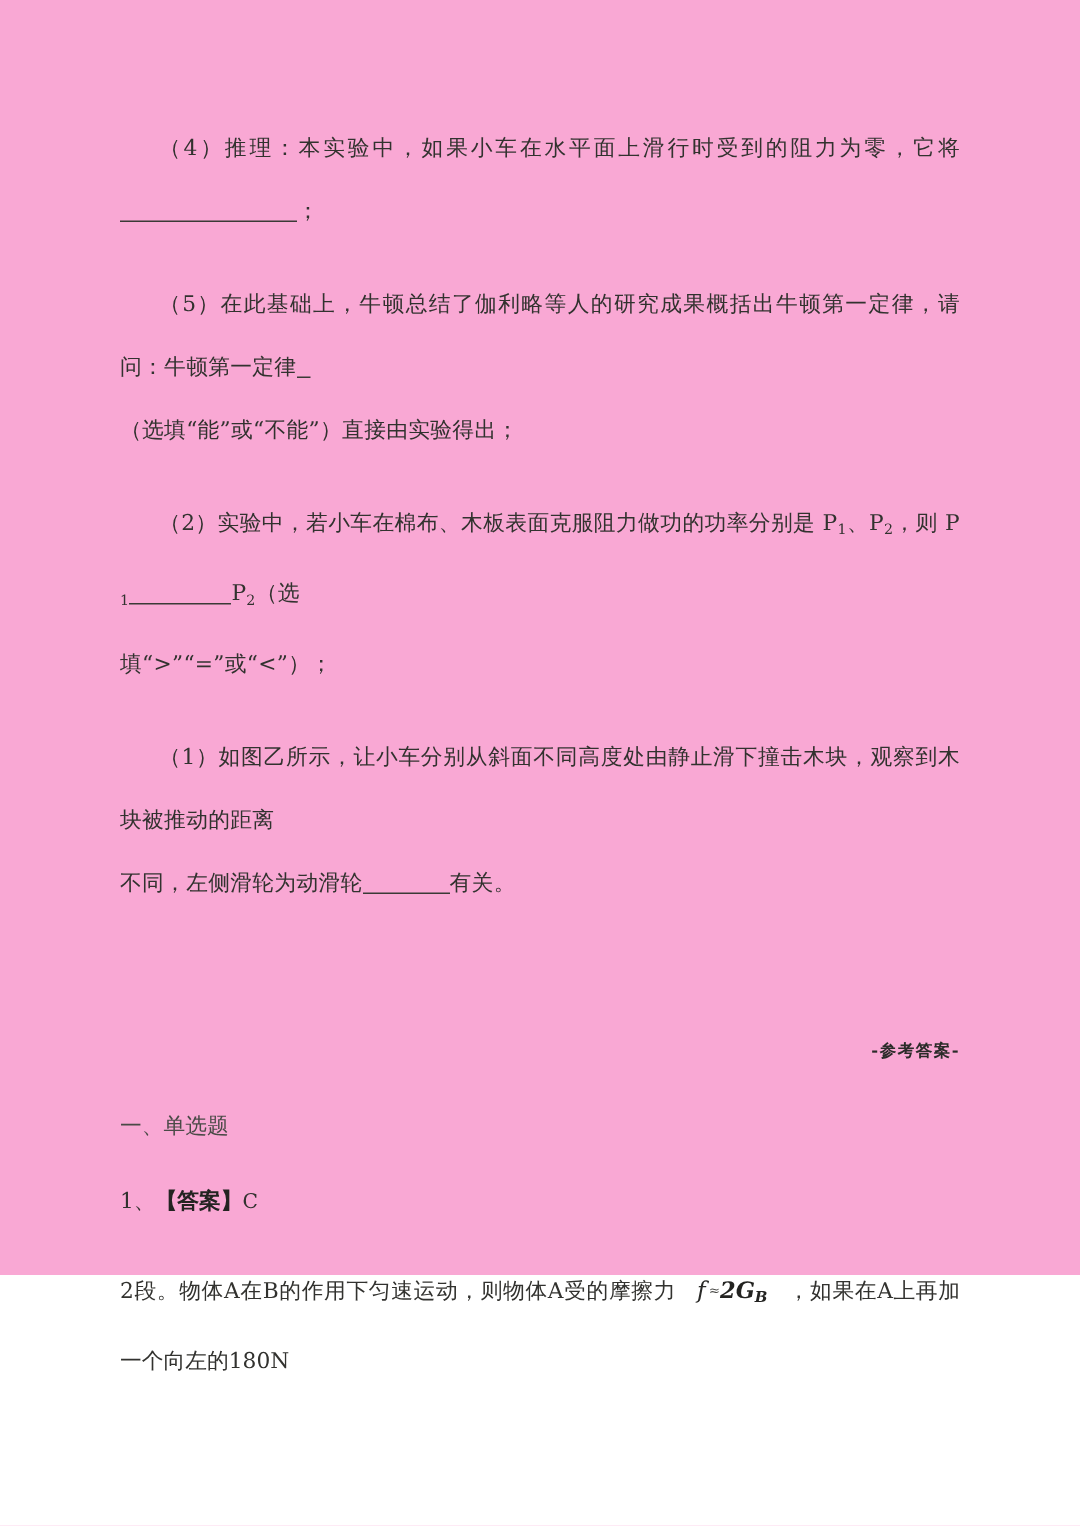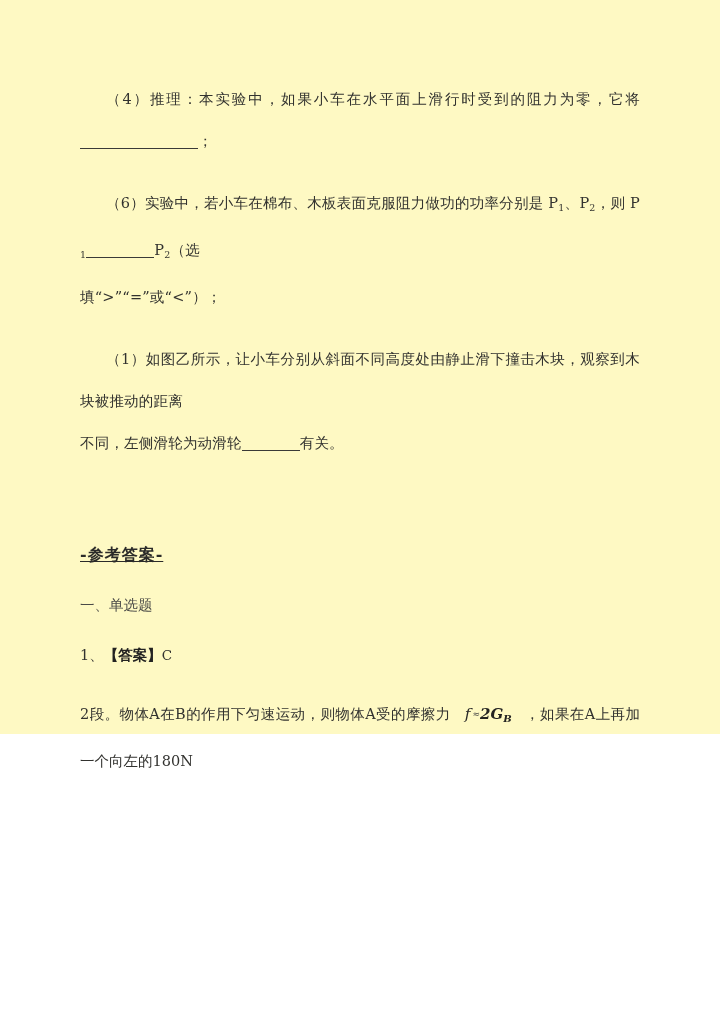--- a/index.html
+++ b/index.html
@@ -9,22 +9,22 @@
   }
   body {
     width: 720px;
     height: 1017px;
     overflow: hidden;
     font-family: "DejaVu Serif", "Liberation Serif", serif;
   }
   .page {
     position: relative;
     width: 720px;
-    height: 734px;
-    background: #fef9c3;
+    height: 850px;
+    background: #f9a8d4;
     box-sizing: border-box;
     padding: 0;
   }
   .content {
     position: absolute;
     left: 80px;
     top: 0;
     width: 560px;
   }
   
@@ -40,29 +40,28 @@
     word-break: break-all;
   }
   .q-block {
     margin-bottom: 20px;
   }
   .q-block .para {
     text-indent: 26px;
   }
   
   .answer-heading {
-    text-align: left;
+    text-align: right;
     font-family: "DejaVu Serif", "Liberation Serif", serif;
-    font-size: 16px;
+    font-size: 11px;
     font-weight: bold;
     color: #2b2b29;
     letter-spacing: 1px;
     line-height: 42px;
     margin: 0;
-    text-decoration: underline;
   }
   .sec-label {
     font-family: Liberation Sans, sans-serif;
     font-size: 14.5px;
     line-height: 42px;
     color: #4a4a47;
     margin: 0;
   }
   .ans-block {
     margin-bottom: 17px;
@@ -135,23 +134,27 @@
 
 <div class="page">
   <div class="content">
 
     <div style="height:78px"></div>
 
     <div class="q-block">
       <p class="para"><span>（4）推理：本实验中，如果小车在水平面上滑行时受到的阻力为零，它将</span><span class="blank w-long"></span><span>；</span></p>
     </div>
 
+    <div class="q-block">
+      <p class="para"><span>（5）在此基础上，牛顿总结了伽利略等人的研究成果概括出牛顿第一定律，请问：牛顿第一定律</span><span class="blank w-tiny"></span></p>
+      <p class="para" style="text-indent:0">（选填“能”或“不能”）直接由实验得出；</p>
+    </div>
 
     <div class="q-block">
-      <p class="para"><span>（6）实验中，若小车在棉布、木板表面克服阻力做功的功率分别是 P</span><span class="sub">1</span><span>、P</span><span class="sub">2</span><span>，则 P</span><span class="sub">1</span><span class="blank w-mid"></span><span>P</span><span class="sub">2</span><span>（选</span></p>
+      <p class="para"><span>（2）实验中，若小车在棉布、木板表面克服阻力做功的功率分别是 P</span><span class="sub">1</span><span>、P</span><span class="sub">2</span><span>，则 P</span><span class="sub">1</span><span class="blank w-mid"></span><span>P</span><span class="sub">2</span><span>（选</span></p>
       <p class="para" style="text-indent:0">填“&gt;”“=”或“&lt;”）；</p>
     </div>
 
     <div class="q-block">
       <p class="para">（1）如图乙所示，让小车分别从斜面不同高度处由静止滑下撞击木块，观察到木块被推动的距离</p>
       <p class="para" style="text-indent:0"><span>不同，左侧滑轮为动滑轮</span><span class="blank w-short"></span><span>有关。</span></p>
     </div>
 
     <div style="height:50px"></div>
 

